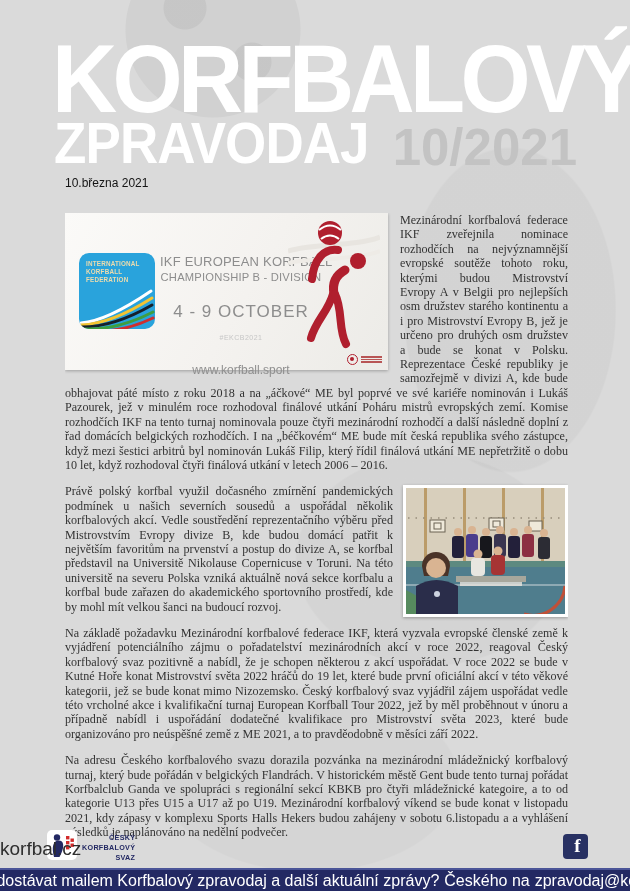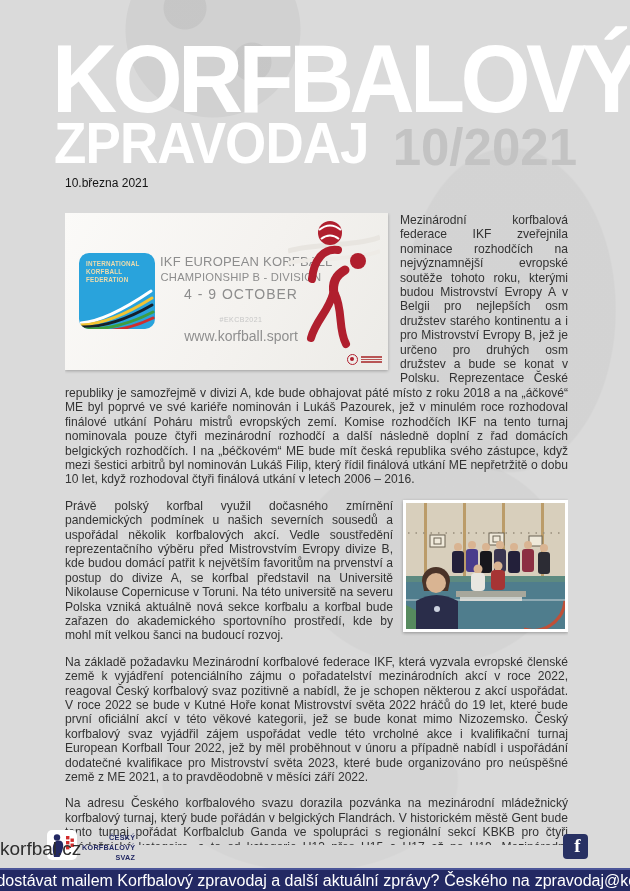--- a/index.html
+++ b/index.html
@@ -34,44 +34,44 @@
     color:#c3c3c3; line-height:1; white-space:nowrap;
   }
   .date { position:absolute; left:65px; top:176px; font-size:12px; color:#141414; }
 
   
   .content {
     position:absolute; left:65px; top:213px; width:503px; height:632px;
     color:#333; font-size:12.1px; line-height:14.4px; text-align:justify;
     overflow:hidden;
   }
-  .para { margin:0 0 12px 0; }
+  .para { margin:0 0 12px 0;font-family:Liberation Serif, serif; }
 
   
   .poster {
     float:left; width:323px; height:157px; margin:0 12px 6px 0; position:relative;
     background:linear-gradient(120deg,#fbfaf8 0%, #f4f2ef 55%, #ecebe7 100%);
     box-shadow:0 1px 3px rgba(0,0,0,0.28);
   }
   .ikf-logo {
     position:absolute; left:14px; top:40px; width:76px; height:76px;
     background:#29a3dc; border-radius:10px; overflow:hidden;
   }
   .ikf-logo-text {
     position:absolute; left:7px; top:7px; width:62px;
     font-size:6.3px; font-weight:bold; color:#ecdcae; line-height:1.3; letter-spacing:0.2px;
   }
   .ikf-swooshes { position:absolute; left:0; bottom:0; }
   .poster-text { position:absolute; left:95px; top:42px; width:162px; text-align:center; color:#8d8d8d; }
   .pl1 { font-size:13px;  letter-spacing:0.2px; white-space:nowrap; }
   .pl2 { font-size:11.2px; letter-spacing:0.2px; white-space:nowrap; margin-top:1px; }
   .pl3 { font-size:19.5px; color:#828282; white-space:nowrap; margin-top:2px; }
-  .pl4 { font-size:14px; letter-spacing:1px; white-space:nowrap; margin-top:2px; }
+  .pl4 { font-size:17px; letter-spacing:1px; white-space:nowrap; margin-top:20px; }
   .pl5 { font-size:7px;   color:#c6c6c6; margin-top:12px; letter-spacing:0.5px; }
-  .pl6 { font-size:14px; color:#8f8f8f; margin-top:1px; }
+  .pl6 { font-size:12px; color:#8f8f8f; margin-top:17px; }
   .red-figure { position:absolute; right:8px; top:4px; }
   .pzk { position:absolute; right:6px; bottom:5px; display:flex; align-items:center; gap:3px; }
   .pzk-ring { width:11px; height:11px; border:1.5px solid #b01f2e; border-radius:50%; position:relative; }
   .pzk-ring::after { content:""; position:absolute; left:2px; top:2px; width:4px; height:4px; background:#b01f2e; border-radius:50%; }
   .pzk-lines div { width:21px; height:1.6px; background:#b85555; margin:1.1px 0; }
 
   
   .photo {
     float:right; width:165px; height:132px; margin:1px 0 6px 10px;
     border:3px solid #ffffff; box-shadow:0 1px 3px rgba(0,0,0,0.3);

